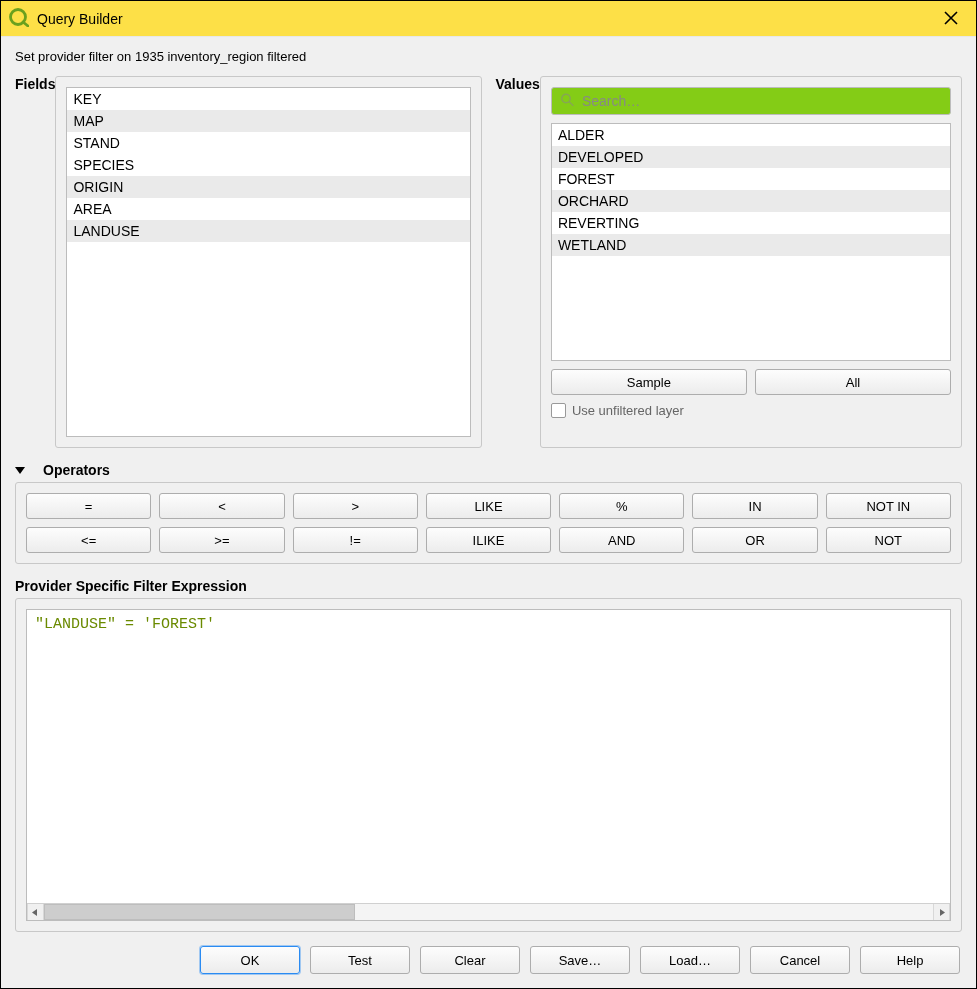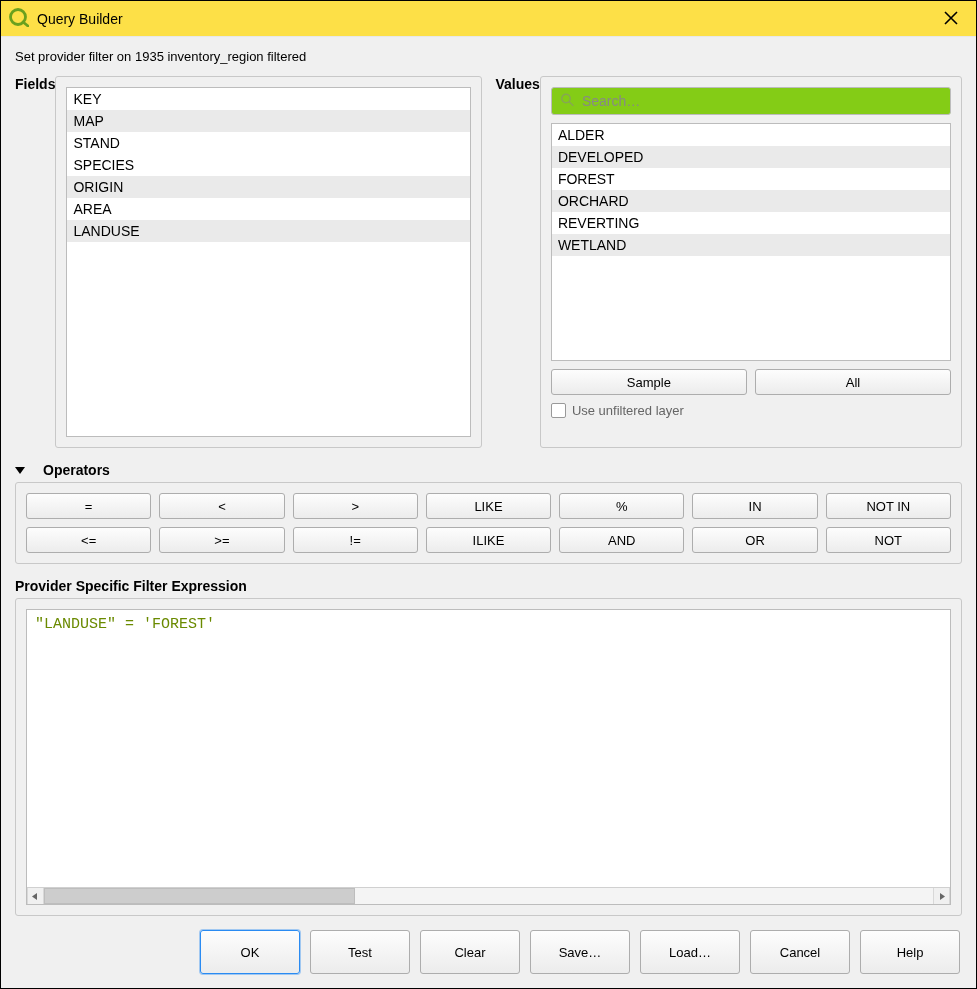--- a/index.html
+++ b/index.html
@@ -200,21 +200,21 @@
   }
   .buttonbar {
     display: flex;
     justify-content: flex-end;
     gap: 10px;
     padding-top: 6px;
     padding-right: 2px;
   }
   .buttonbar .btn {
     flex: 0 0 100px;
-    height: 44px;
+    height: 28px;
   }
   .btn.primary {
     border: 1px solid #2a8bf2;
     box-shadow: 0 0 0 1px rgba(42,139,242,.4);
   }
 </style>
 </head>
 <body>
 
 <div class="window">

